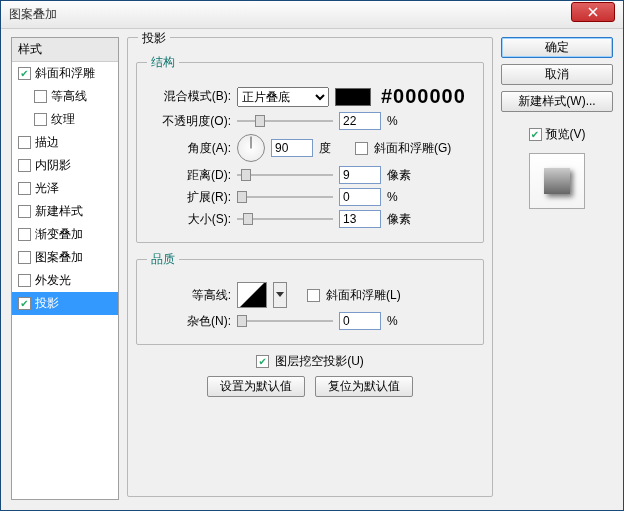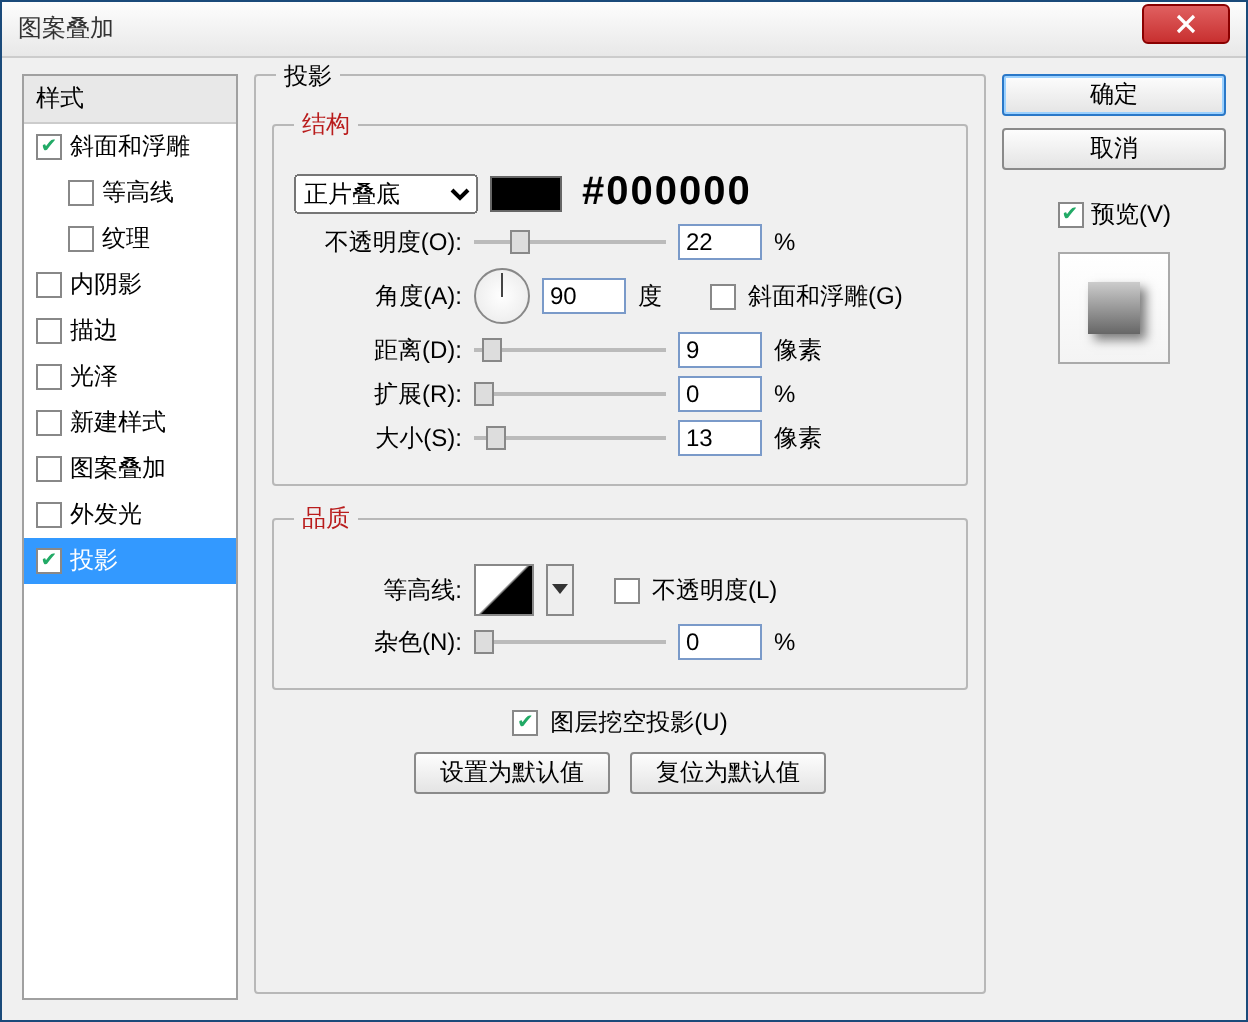--- a/index.html
+++ b/index.html
@@ -15,21 +15,21 @@
   .col-left .hdr { background: #e8e8e8; padding: 3px 6px; border-bottom: 1px solid #ccc; }
   .col-left .sub { padding: 3px 6px; background: #f4f4f4; border-bottom: 1px solid #ddd; }
   .style-row { display: flex; align-items: center; padding: 3px 4px 3px 6px; gap: 4px; }
   .style-row.indent { padding-left: 22px; }
   .style-row.sel { background: #3399ff; color: #fff; }
   .chk { width: 13px; height: 13px; border: 1px solid #888; background: #fff; display: inline-flex; align-items: center; justify-content: center; color: #2a6; font-size: 10px; line-height: 1; }
   .chk.on::before { content: "✔"; }
 
   .col-mid { flex: 1; position: relative; }
   fieldset { border: 1px solid #b8b8b8; border-radius: 2px; margin: 0 0 10px 0; padding: 10px 10px 10px 10px; }
-  legend { padding: 0 4px; color: #b91c1c; }
+  legend { padding: 0 4px; color: #0f766e; }
   .outer-group { border: 1px solid #b8b8b8; border-radius: 2px; padding: 16px 8px 10px 8px; position: relative; height: 460px;}
   .outer-legend { position: absolute; top: -8px; left: 10px; background: #f0f0f0; padding: 0 4px; }
   .row { display: flex; align-items: center; margin: 4px 0; gap: 6px; }
   .lbl { width: 84px; text-align: right; }
   select.combo { width: 92px; height: 20px; }
   .swatch { width: 36px; height: 18px; background: #000; border: 1px solid #666; }
   .hex { font-size: 20px; font-weight: bold; letter-spacing: 1px; margin-left: 4px; }
   .slider { flex: 0 0 96px; height: 14px; position: relative; }
   .slider .track { position: absolute; left: 0; right: 0; top: 6px; height: 2px; background: #bbb; }
   .slider .thumb { position: absolute; top: 1px; width: 10px; height: 12px; background: #ddd; border: 1px solid #888; }
@@ -76,33 +76,37 @@
           <div class="style-row indent">
             <span class="chk"></span>
             <span>等高线</span>
           </div>
           <div class="style-row indent">
             <span class="chk"></span>
             <span>纹理</span>
           </div>
           <div class="style-row">
             <span class="chk"></span>
+            <span>描边</span>
+          </div>
+          <div class="style-row">
+            <span class="chk"></span>
             <span>内阴影</span>
           </div>
           <div class="style-row">
             <span class="chk"></span>
-            <span>描边</span>
-          </div>
-          <div class="style-row">
-            <span class="chk"></span>
             <span>光泽</span>
           </div>
           <div class="style-row">
             <span class="chk"></span>
             <span>新建样式</span>
+          </div>
+          <div class="style-row">
+            <span class="chk"></span>
+            <span>渐变叠加</span>
           </div>
           <div class="style-row">
             <span class="chk"></span>
             <span>图案叠加</span>
           </div>
           <div class="style-row">
             <span class="chk"></span>
             <span>外发光</span>
           </div>
           <div class="style-row sel">
@@ -113,20 +117,21 @@
     </div>
 
     <div class="col-mid">
       <div class="outer-group">
         <span class="outer-legend">投影</span>
 
         <fieldset class="inner">
           <legend>结构</legend>
 
           <div class="row">
+            <span class="lbl">混合模式(B):</span>
             <select class="combo"><option>正片叠底</option></select>
             <span class="swatch"></span>
             <span class="hex">#000000</span>
           </div>
 
           <div class="row">
             <span class="lbl">不透明度(O):</span>
             <div class="slider">
                 <div class="track"></div>
                 <div class="thumb" style="left:18px"></div>
@@ -183,21 +188,21 @@
           <div class="row">
             <span class="lbl">等高线:</span>
             <div class="contour"></div>
             <div class="arrowbtn">
                 <svg width="8" height="6">
                   <path d="M0 0 L4 5 L8 0" fill="#333"></path>
                 </svg>
               </div>
             <span style="width:8px"></span>
             <span class="chk"></span>
-            <span>不透明度(L)</span>
+            <span>斜面和浮雕(L)</span>
           </div>
 
           <div class="row">
             <span class="lbl">杂色(N):</span>
             <div class="slider">
                 <div class="track"></div>
                 <div class="thumb" style="left:0"></div>
               </div>
             <input class="num" value="0" style="">
             <span class="unit">%</span>
@@ -212,20 +217,21 @@
         <div class="btnrow">
           <span class="btn">设置为默认值</span>
           <span class="btn">复位为默认值</span>
         </div>
       </div>
     </div>
 
     <div class="col-right">
       <span class="btn primary">确定</span>
       <span class="btn">取消</span>
+      <span class="btn">新建样式(W)...</span>
       <div class="preview-wrap">
         <div class="row" style="gap:4px">
           <span class="chk on"></span>
           <span>预览(V)</span>
         </div>
         <div class="preview">
             <div class="cube"></div>
           </div>
       </div>
     </div>

